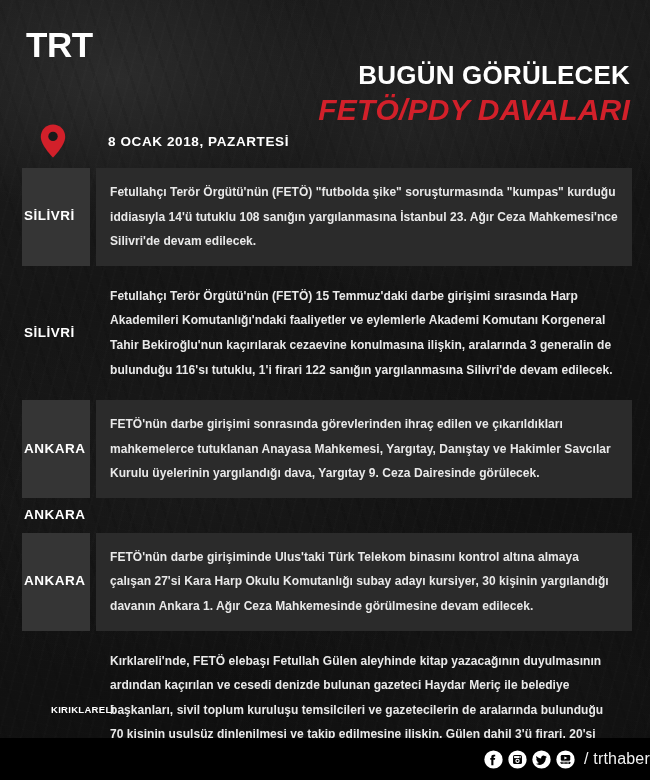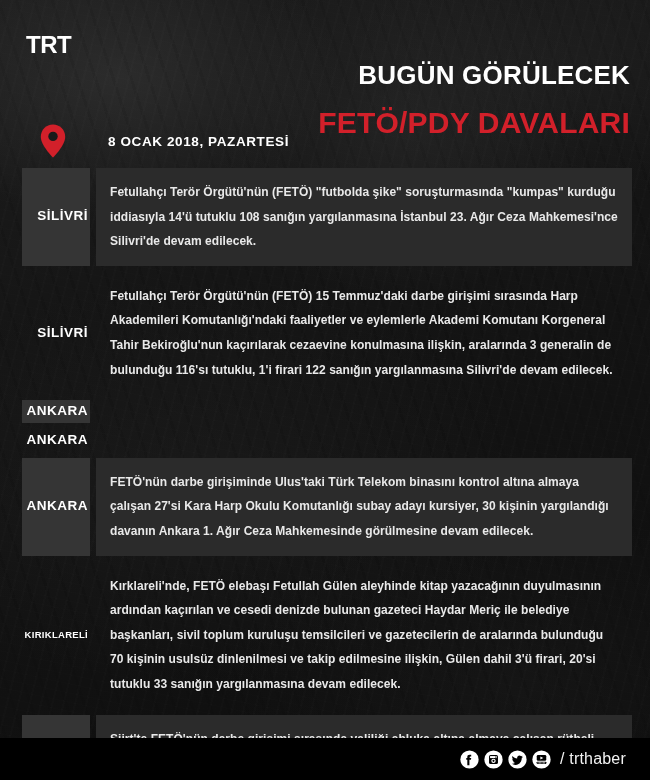--- a/index.html
+++ b/index.html
@@ -52,21 +52,21 @@
   .logo {
     position: absolute;
     left: 26px;
     top: 28px;
     display: flex;
     align-items: stretch;
     height: 34px;
   }
   .logo-trt {
     color: #ffffff;
-    font-size: 24px;
+    font-size: 35px;
     font-weight: bold;
     letter-spacing: -0.5px;
     line-height: 34px;
     padding-right: 5px;
     font-family: "Liberation Sans", sans-serif;
   }
   .logo-haber-box {
     background: #c3252c;
     padding: 0 7px 0 6px;
     display: flex;
@@ -92,21 +92,22 @@
     font-weight: bold;
     letter-spacing: 0.2px;
     line-height: 30px;
   }
   .headline-bottom {
     color: #d2202a;
     font-size: 30px;
     font-weight: bold;
     letter-spacing: 0.2px;
     line-height: 34px;
-    margin-top: 16px;
+    margin-top: 3px;
+    font-style: italic;
   }
 
   .date-row {
     position: absolute;
     left: 40px;
     top: 118px;
     display: flex;
     align-items: center;
     height: 46px;
   }
@@ -143,21 +144,21 @@
   .case-row.plain .city-cell,
   .case-row.plain .desc-cell {
     background: transparent;
   }
 
   .city-cell {
     flex: 0 0 68px;
     width: 68px;
     display: flex;
     align-items: center;
-    justify-content: flex-end;
+    justify-content: flex-start;
     box-sizing: border-box;
     padding: 4px 2px;
   }
   .city-label {
     color: #ffffff;
     font-size: 13.5px;
     font-weight: bold;
     letter-spacing: 0.5px;
     text-align: center;
     line-height: 1.1;
@@ -192,21 +193,20 @@
   .footer {
     position: absolute;
     left: 0;
     right: 0;
     bottom: 0;
     height: 42px;
     background: #000000;
     display: flex;
     align-items: center;
     justify-content: flex-end;
-    padding-right: 24px;
     box-sizing: border-box;
   }
   .social-list {
     display: flex;
     align-items: center;
     gap: 5px;
   }
   .social-badge {
     width: 19px;
     height: 19px;
@@ -268,20 +268,23 @@
       <div class="desc-cell">
         <p class="desc-text">Fetullahçı Terör Örgütü'nün (FETÖ) 15 Temmuz'daki darbe girişimi sırasında Harp Akademileri Komutanlığı'ndaki faaliyetler ve eylemlerle Akademi Komutanı Korgeneral Tahir Bekiroğlu'nun kaçırılarak cezaevine konulmasına ilişkin, aralarında 3 generalin de bulunduğu 116'sı tutuklu, 1'i firari 122 sanığın yargılanmasına Silivri'de devam edilecek.</p>
       </div>
     </div>
 
     <div class="case-row shaded">
       <div class="city-cell">
         <span class="city-label">ANKARA</span>
       </div>
       <div class="spacer-cell"></div>
+      <div class="desc-cell">
+        <p class="desc-text">FETÖ'nün darbe girişimi sonrasında görevlerinden ihraç edilen ve çıkarıldıkları mahkemelerce tutuklanan Anayasa Mahkemesi, Yargıtay, Danıştay ve Hakimler Savcılar Kurulu üyelerinin yargılandığı dava, Yargıtay 9. Ceza Dairesinde görülecek.</p>
+      </div>
     </div>
 
     <div class="case-row plain">
       <div class="city-cell">
         <span class="city-label">ANKARA</span>
       </div>
       <div class="spacer-cell"></div>
     </div>
 
     <div class="case-row shaded">

